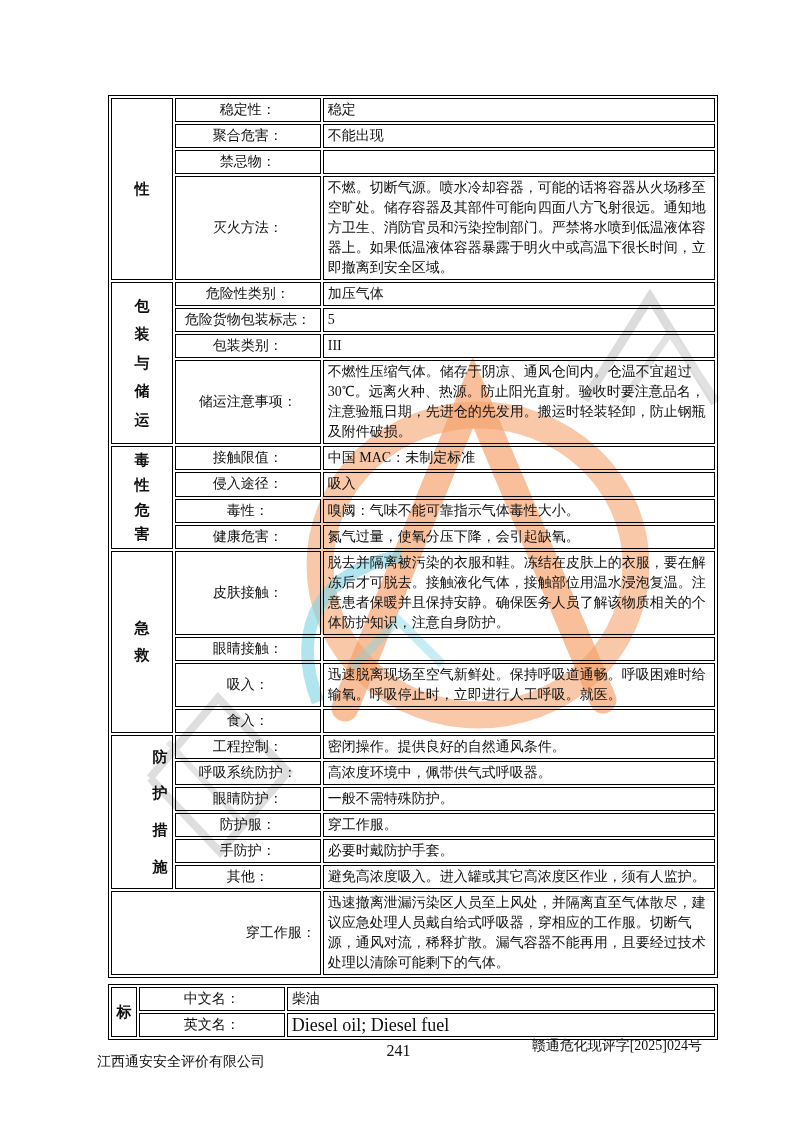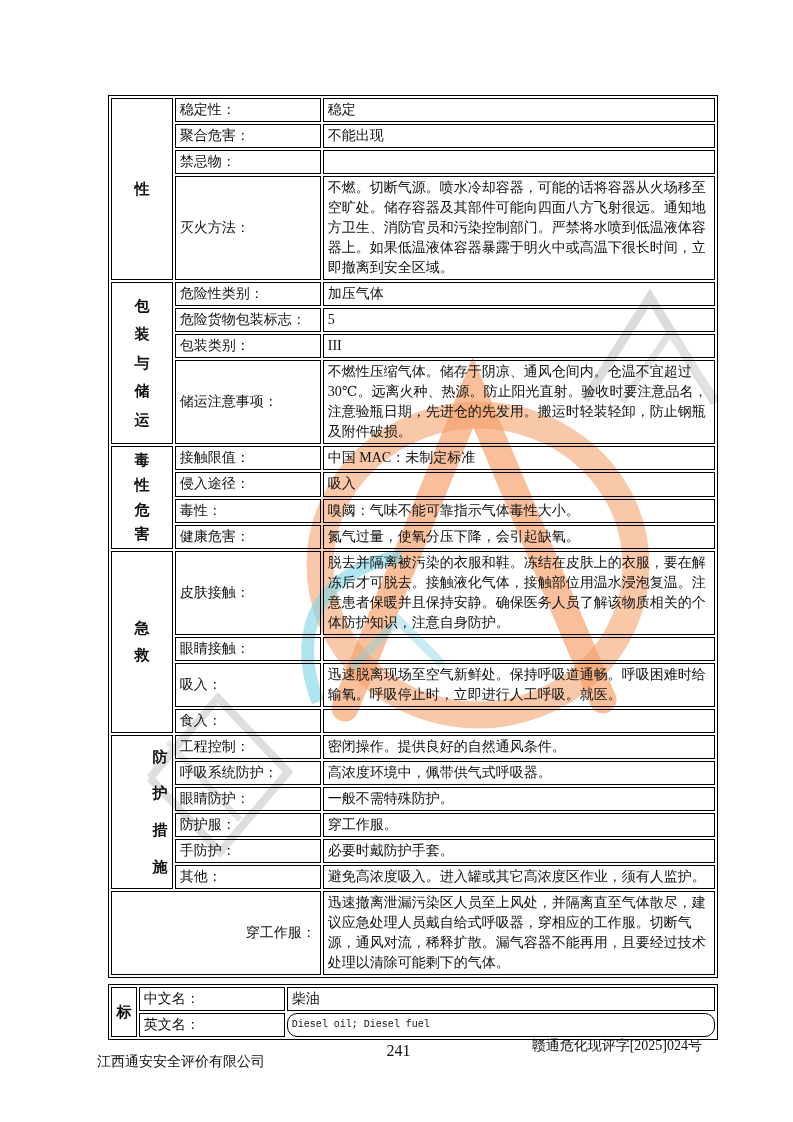--- a/index.html
+++ b/index.html
@@ -37,24 +37,24 @@
   table.doc td { border:1px solid #000; padding:1px 4px; vertical-align:middle; background:transparent; }
   td.vlabel { width:24px; text-align:center; padding:2px 1px; }
   td.vlabel .vtxt {
     display:inline-block; width:1.05em; word-break:break-all;
     font-weight:bold; font-size:15px; line-height:1.8; text-align:center;
   }
   td.vtop { vertical-align:top; padding-top:2px; }
   td.vlabel.sp19 .vtxt { line-height:1.9; }
   td.vlabel.sp16 .vtxt { line-height:1.65; }
   td.vlabel.sp25 .vtxt { line-height:2.45;margin-left:36px; }
-  td.flabel { width:146px; text-align:left; padding-right:7px; white-space:nowrap; }
-  td.fvalue { text-align:left; }
+  td.flabel { width:146px; text-align:center; padding-right:7px; white-space:nowrap; }
+  td.fvalue { text-align:left;font-family:Liberation Serif, serif; }
   td.leaklabel { text-align:right; padding-right:7px; }
-  .mono { font-family:"Liberation Mono","DejaVu Sans Mono",monospace; font-size:10px;border-radius:10px; }
+  .mono { font-family:"Liberation Mono","DejaVu Sans Mono",monospace; font-size:18px; }
   tr.s1 td { height:22px; }
   
   .caption {
     position:absolute; left:95px; top:957px; width:607px; z-index:2;
     text-align:center; font-size:15px; letter-spacing:1px;
   }
   .footer {
     position:absolute; left:95px; top:1037px; width:607px; z-index:2;
     font-size:14px;
   }

